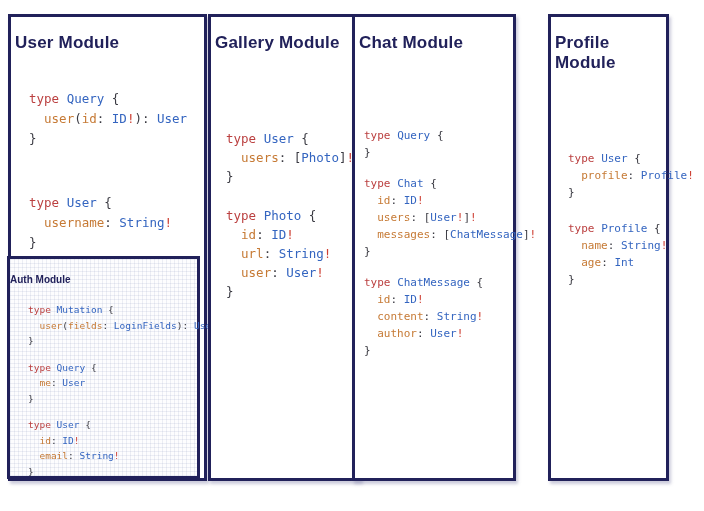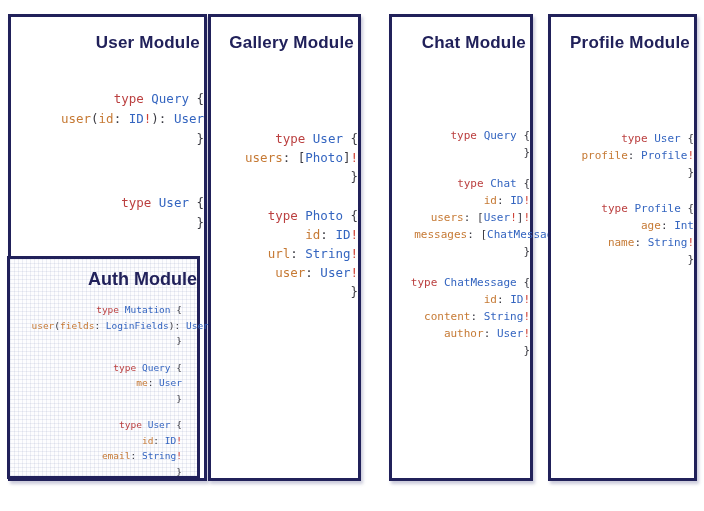--- a/index.html
+++ b/index.html
@@ -11,28 +11,28 @@
     width:704px;height:511px;background:#ffffff;position:relative;
     font-family:"Liberation Sans",sans-serif;overflow:hidden;
   }
   .panel{
     position:absolute;top:14px;height:467px;background:#ffffff;
     border:3px solid var(--navy);box-sizing:border-box;
     box-shadow:2px 3px 3px rgba(140,140,175,.45);
   }
   #p1{left:8px;width:199px;}
   #p2{left:208px;width:153px;}
-  #p3{left:389px;width:144px;}
-  #p4{left:548px;width:149px;}
+  #p3{left:352px;width:164px;}
+  #p4{left:548px;width:121px;}
   .panel h2{
-    margin:16px 4px 0;text-align:right;color:var(--navy);
+    margin:16px 4px 0;text-align:left;color:var(--navy);
     font-size:17px;font-weight:bold;letter-spacing:.2px;line-height:20px;
   }
   .code{font-family:"DejaVu Sans Mono","Liberation Mono",monospace;color:var(--punct);}
-  .line{white-space:pre;text-align:right;}
+  .line{white-space:pre;}
   .block{margin:0;}
   .tk{color:var(--keyword);}
   .tt{color:var(--type);}
   .tf{color:var(--field);}
   .tp{color:var(--punct);}
   .tb{color:var(--bang);}
 
   #p1 > .code{margin:36px 0 0 18px;font-size:12.5px;line-height:20px;}
   #p1 > .code .block{margin-bottom:44px;}
 
@@ -48,39 +48,40 @@
   #auth{
     position:absolute;left:-4px;top:239px;width:193px;height:223px;
     border:3px solid var(--navy);box-sizing:border-box;
     background-color:#fdfdfe;
     background-image:
       linear-gradient(rgba(160,170,200,.18) 1px, transparent 1px),
       linear-gradient(90deg, rgba(160,170,200,.18) 1px, transparent 1px);
     background-size:4px 4px;
   }
   #auth h3{
-    margin:12px 0 0;text-align:right;color:var(--navy);
-    font-size:18px;font-weight:bold;line-height:17px;
+    margin:12px 0 0;text-align:left;color:var(--navy);
+    font-size:10px;font-weight:bold;line-height:17px;
   }
-  #auth > .code{margin:14px 15px 0 10px;font-size:9.5px;line-height:15.5px;}
+  #auth > .code{margin:14px 15px 0 10px;font-size:9.5px;line-height:15.5px;padding-left:8px;}
   #auth > .code .block{margin-bottom:11px;}
 </style>
 </head>
 <body>
 
 <div class="panel" id="p1">
   <h2>User Module</h2>
   <div class="code">
       <div class="block">
         <div class="line"><span class="tk">type </span><span class="tt">Query </span><span class="tp">{</span></div>
         <div class="line"><span class="tp">  </span><span class="tf">user</span><span class="tp">(</span><span class="tf">id</span><span class="tp">: </span><span class="tt">ID</span><span class="tb">!</span><span class="tp">): </span><span class="tt">User</span></div>
         <div class="line"><span class="tp">}</span></div>
       </div>
       <div class="block">
         <div class="line"><span class="tk">type </span><span class="tt">User </span><span class="tp">{</span></div>
+        <div class="line"><span class="tp">  </span><span class="tf">username</span><span class="tp">: </span><span class="tt">String</span><span class="tb">!</span></div>
         <div class="line"><span class="tp">}</span></div>
       </div>
     </div>
   <div id="auth">
     <h3>Auth Module</h3>
     <div class="code">
         <div class="block">
           <div class="line"><span class="tk">type </span><span class="tt">Mutation </span><span class="tp">{</span></div>
           <div class="line"><span class="tp">  </span><span class="tf">user</span><span class="tp">(</span><span class="tf">fields</span><span class="tp">: </span><span class="tt">LoginFields</span><span class="tp">): </span><span class="tt">User</span></div>
           <div class="line"><span class="tp">}</span></div>
@@ -145,18 +146,18 @@
 <div class="panel" id="p4">
   <h2>Profile Module</h2>
   <div class="code">
       <div class="block">
         <div class="line"><span class="tk">type </span><span class="tt">User </span><span class="tp">{</span></div>
         <div class="line"><span class="tp">  </span><span class="tf">profile</span><span class="tp">: </span><span class="tt">Profile</span><span class="tb">!</span></div>
         <div class="line"><span class="tp">}</span></div>
       </div>
       <div class="block">
         <div class="line"><span class="tk">type </span><span class="tt">Profile </span><span class="tp">{</span></div>
+        <div class="line"><span class="tp">  </span><span class="tf">name</span><span class="tp">: </span><span class="tt">String</span><span class="tb">!</span></div>
         <div class="line"><span class="tp">  </span><span class="tf">age</span><span class="tp">: </span><span class="tt">Int</span></div>
-        <div class="line"><span class="tp">  </span><span class="tf">name</span><span class="tp">: </span><span class="tt">String</span><span class="tb">!</span></div>
         <div class="line"><span class="tp">}</span></div>
       </div>
     </div>
 </div>
 
 </body></html>

